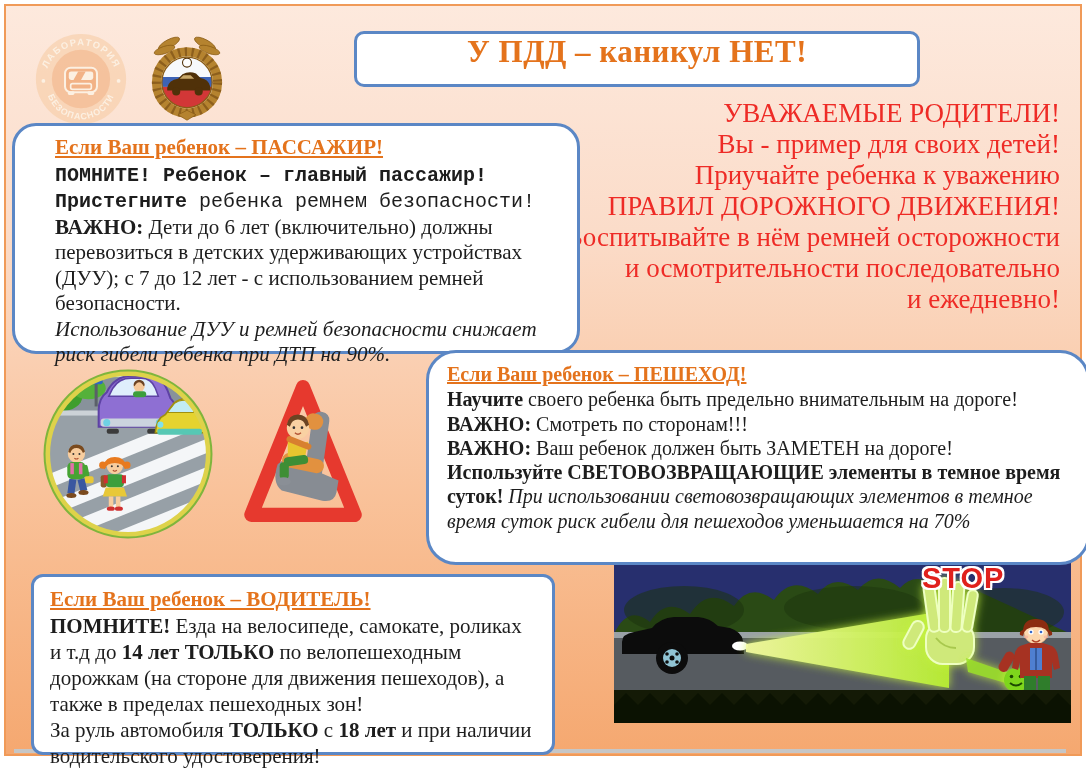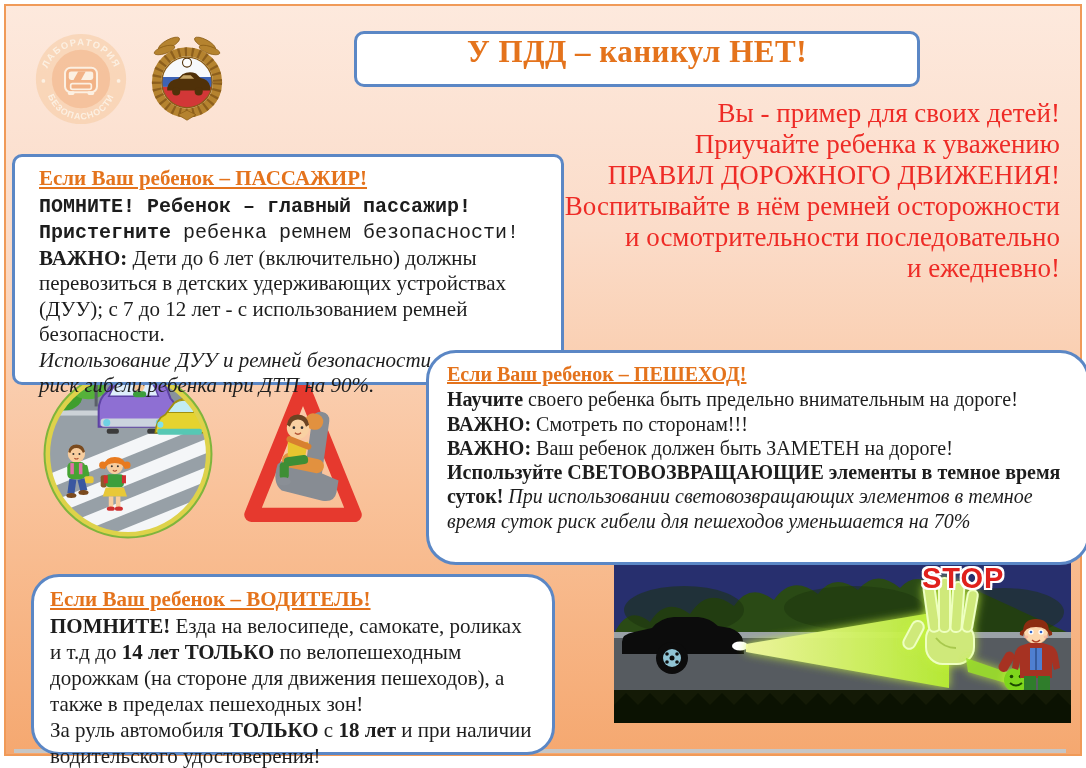--- a/index.html
+++ b/index.html
@@ -17,25 +17,25 @@
              display:flex;align-items:flex-start;justify-content:center;}
   .title-box span{font-weight:bold;font-size:31px;color:#e4731c;letter-spacing:.5px;}
 
   
   .appeal{position:absolute;right:20px;top:92px;width:545px;text-align:right;
           color:#ee2b26;font-size:27px;line-height:31px;}
 
   
   .bubble{position:absolute;background:#ffffff;border:3px solid #5b87c5;z-index:5;
           color:#1d1d1d;}
-  .box-passenger{left:6px;top:117px;width:500px;height:204px;border-radius:10px;
-                 padding:9px 22px 12px 24px;font-size:21px;line-height:25.5px;margin-top:31px;}
+  .box-passenger{left:6px;top:117px;width:500px;height:204px;border-radius:24px;
+                 padding:9px 22px 12px 40px;font-size:21px;line-height:25.5px;}
   .box-pedestrian{left:420px;top:344px;width:622px;height:192px;border-radius:30px;
                   padding:9px 18px 8px 18px;font-size:20px;line-height:24.3px;}
-  .box-driver{left:25px;top:568px;width:486px;height:158px;border-radius:28px;
+  .box-driver{left:25px;top:568px;width:486px;height:158px;border-radius:12px;
               padding:9px 16px 8px 16px;font-size:21px;line-height:26px;}
   .box-header{font-weight:bold;color:#e4731c;text-decoration:underline;margin-bottom:1px;}
   .line{margin:0;}
   .b{font-weight:bold;}
   .i{font-style:italic;}
   .sans{font-family:Liberation Mono, monospace;font-size:20px;}
 
   
   .lab-logo{position:absolute;left:28px;top:26px;width:94px;height:94px;}
   .gibdd-logo{position:absolute;left:136px;top:26px;width:90px;height:90px;}
@@ -113,20 +113,21 @@
         </g>
         <circle cx="50" cy="56" r="28" fill="none" stroke="#8a5c16" stroke-width="1.5"></circle>
       </svg>
     </div>
 
     <div class="title-box">
       <span>У ПДД – каникул НЕТ!</span>
     </div>
 
     <div class="appeal" id="appeal">
+        <div class="appeal-line">УВАЖАЕМЫЕ РОДИТЕЛИ!</div>
         <div class="appeal-line">Вы - пример для своих детей!</div>
         <div class="appeal-line">Приучайте ребенка к уважению</div>
         <div class="appeal-line">ПРАВИЛ ДОРОЖНОГО ДВИЖЕНИЯ!</div>
         <div class="appeal-line">Воспитывайте в нём ремней осторожности</div>
         <div class="appeal-line">и осмотрительности последовательно</div>
         <div class="appeal-line">и ежедневно!</div>
       </div>
 
     <div class="bubble box-passenger" id="box-passenger">
         <div class="box-header">Если Ваш ребенок – ПАССАЖИР!</div>

